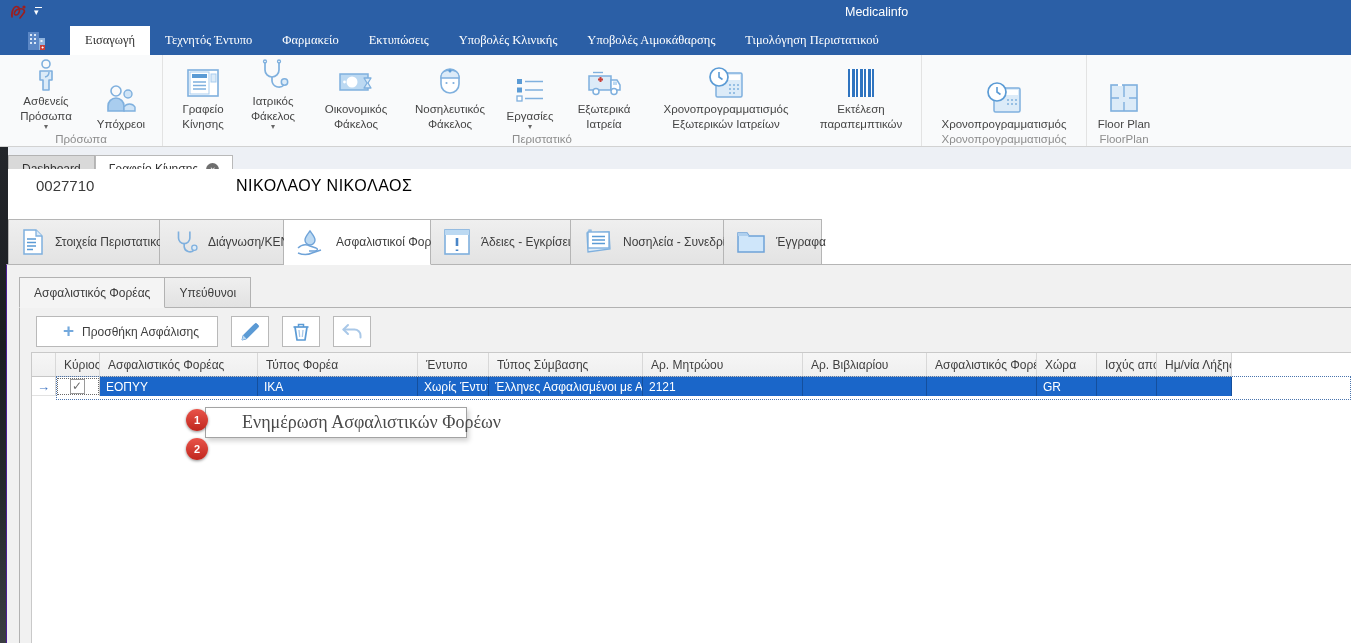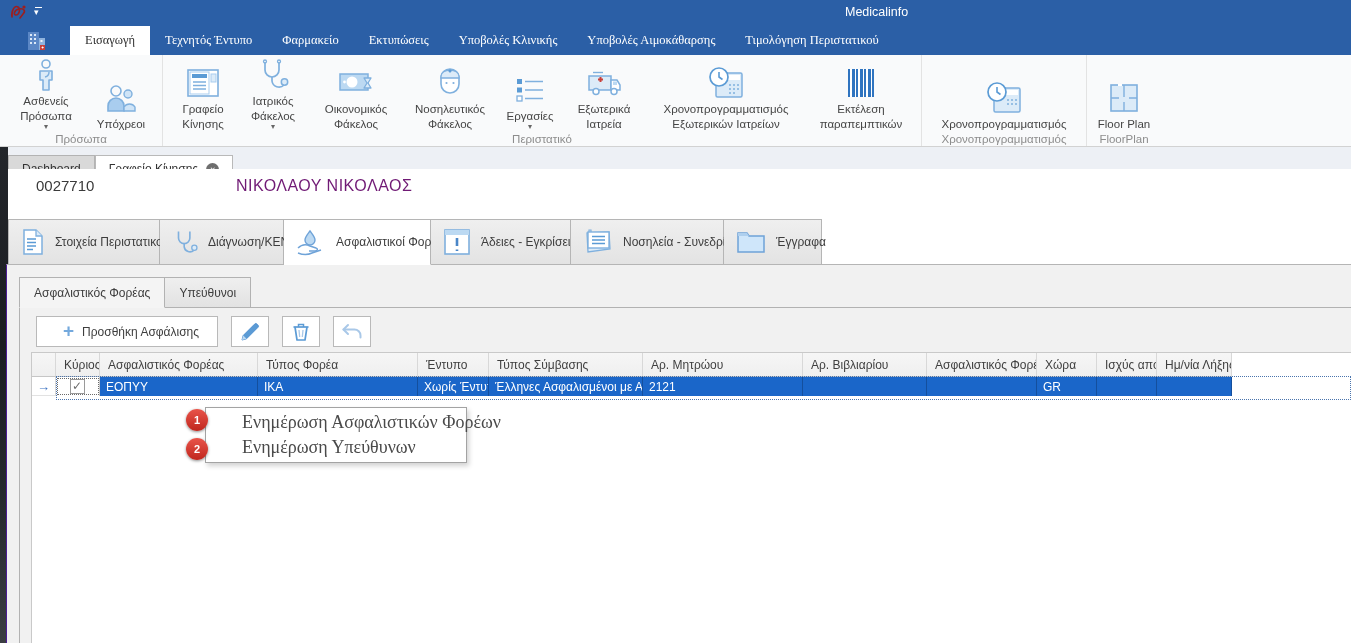--- a/index.html
+++ b/index.html
@@ -41,21 +41,21 @@
   .doc-tabs{position:absolute;left:8px;bottom:0;display:flex;align-items:flex-end;}
   .dtab{height:28px;line-height:27px;padding:0 13px;font-size:12px;color:#333;background:#d9d9d9;border:1px solid #b3b3b3;border-bottom:none;}
   .dtab.active{background:#fff;border-color:#b9b9b9;display:flex;align-items:center;gap:8px;}
   .close-chip{width:13px;height:13px;border-radius:50%;background:#6e6e6e;position:relative;}
   .close-chip::after{content:"\2715";position:absolute;left:0;top:0;width:13px;height:13px;color:#fff;font-size:7px;line-height:13px;text-align:center;}
   .desktop-edge{position:absolute;left:0;top:147px;width:8px;bottom:0;background:
     linear-gradient(180deg,#23262b,#1b1d21 40%,#26292e 70%,#3a3d42);}
   
   .patient-bar{position:absolute;top:169px;left:8px;right:0;height:36px;background:#fff;}
   .patient-code{position:absolute;left:28px;top:8px;font-size:15px;color:#3a3a3a;}
-  .patient-name{position:absolute;left:228px;top:8px;font-size:16px;letter-spacing:0.5px;color:#701a75;}
+  .patient-name{position:absolute;left:228px;top:8px;font-size:16px;letter-spacing:0.5px;color:#000000;}
   
   .main-tabs{position:absolute;top:219px;left:8px;height:46px;display:flex;z-index:3;}
   .mtab{display:flex;align-items:center;gap:10px;padding:0 12px;background:linear-gradient(#efefef,#e3e3e3);
     border:1px solid #b5b5b5;border-left:none;font-size:12px;color:#3d3d3d;white-space:nowrap;}
   .mtab:first-child{border-left:1px solid #b5b5b5;}
   .mtab.active{background:#fff;border-bottom:1px solid #fff;}
   .mtab .micon{width:30px;height:30px;display:flex;align-items:center;justify-content:center;}
   
   .outer-panel{position:absolute;top:264px;left:6px;right:0;bottom:0;background:#f1f1f1;border-top:1px solid #b5b5b5;border-left:1px solid #4c1d95;}
   .sub-tabs{position:absolute;top:12px;left:12px;display:flex;z-index:2;}
@@ -464,14 +464,13 @@
         <div class="row-focus"></div>
       </div>
     </div>
   </div>
 </div>
 
 <div class="context-menu">
   <span class="num-badge badge-1">1</span>
   <span class="num-badge badge-2">2</span>
   <div class="menu-item">Ενημέρωση Ασφαλιστικών Φορέων</div>
-  <div class="menu-item">Ενημέρωση Υπεύθυνων</div>
 </div>
 
 </body></html>

